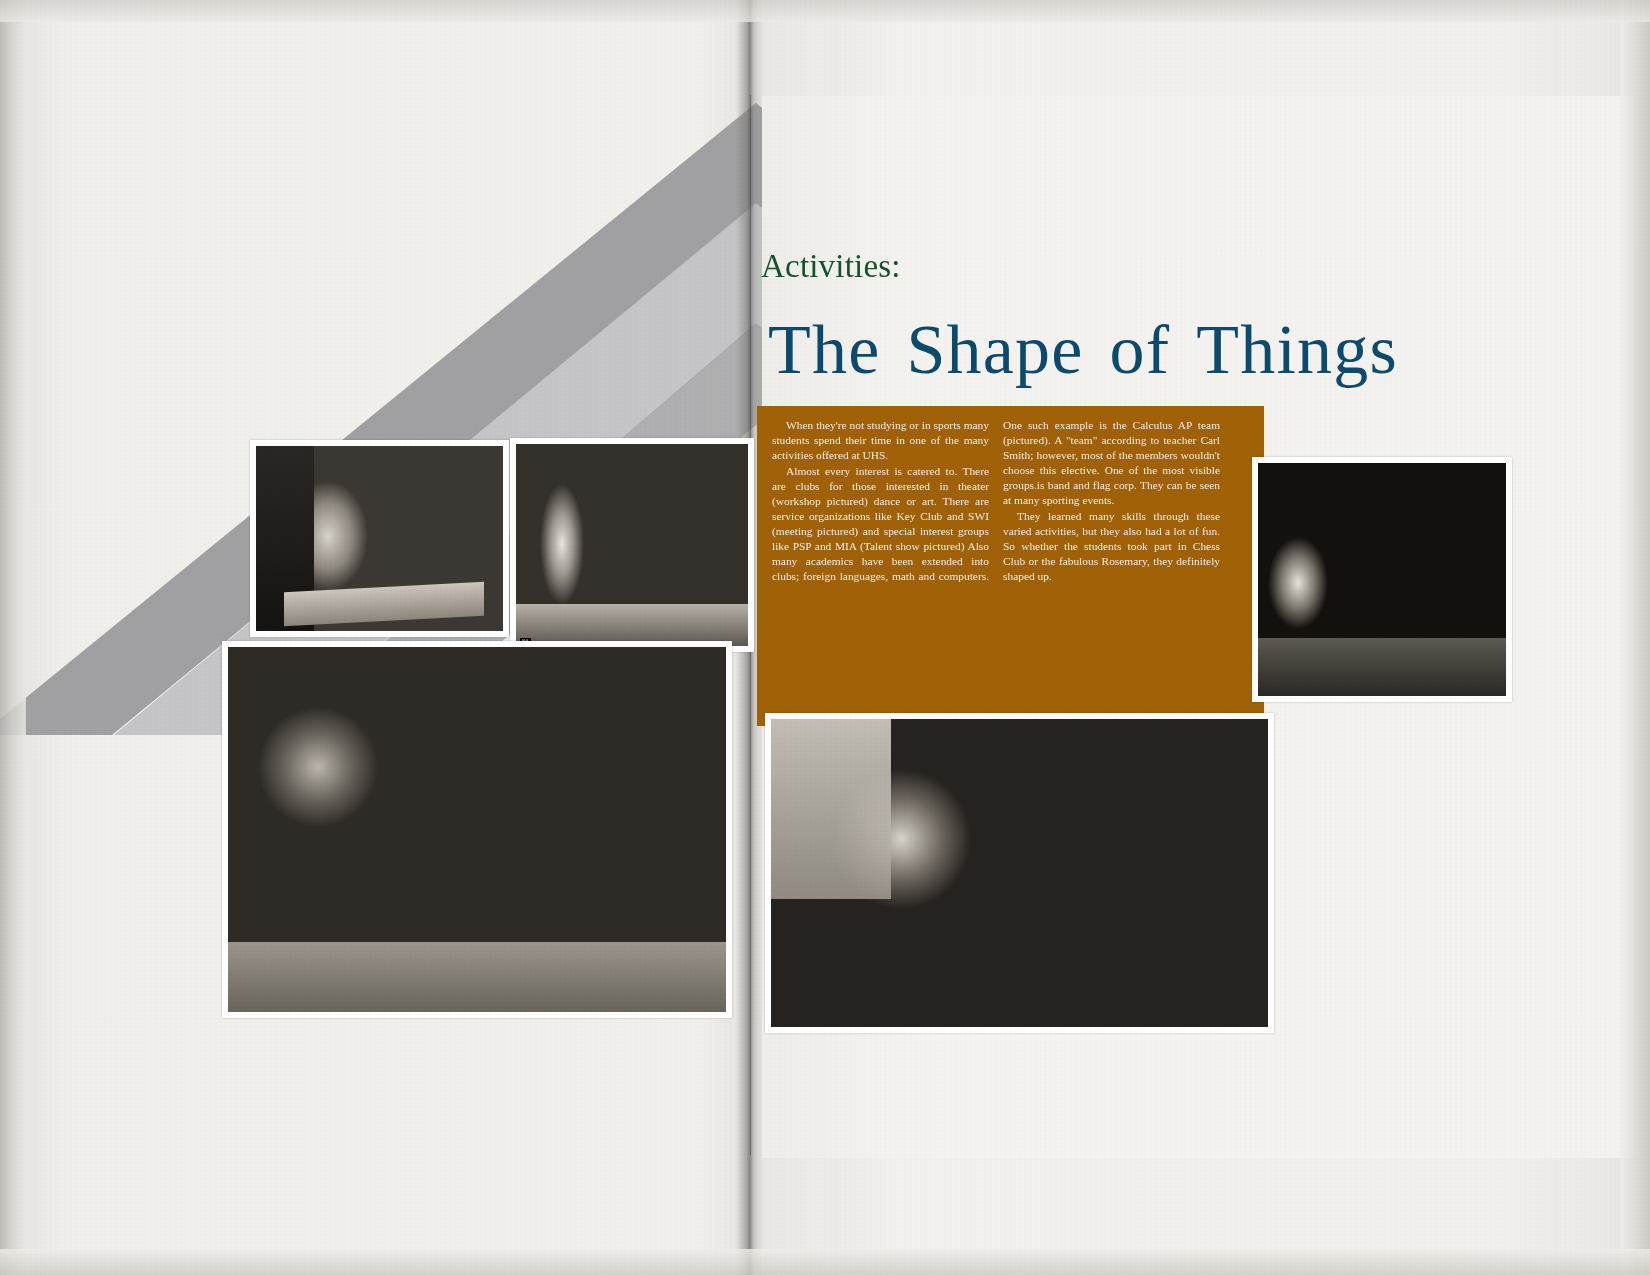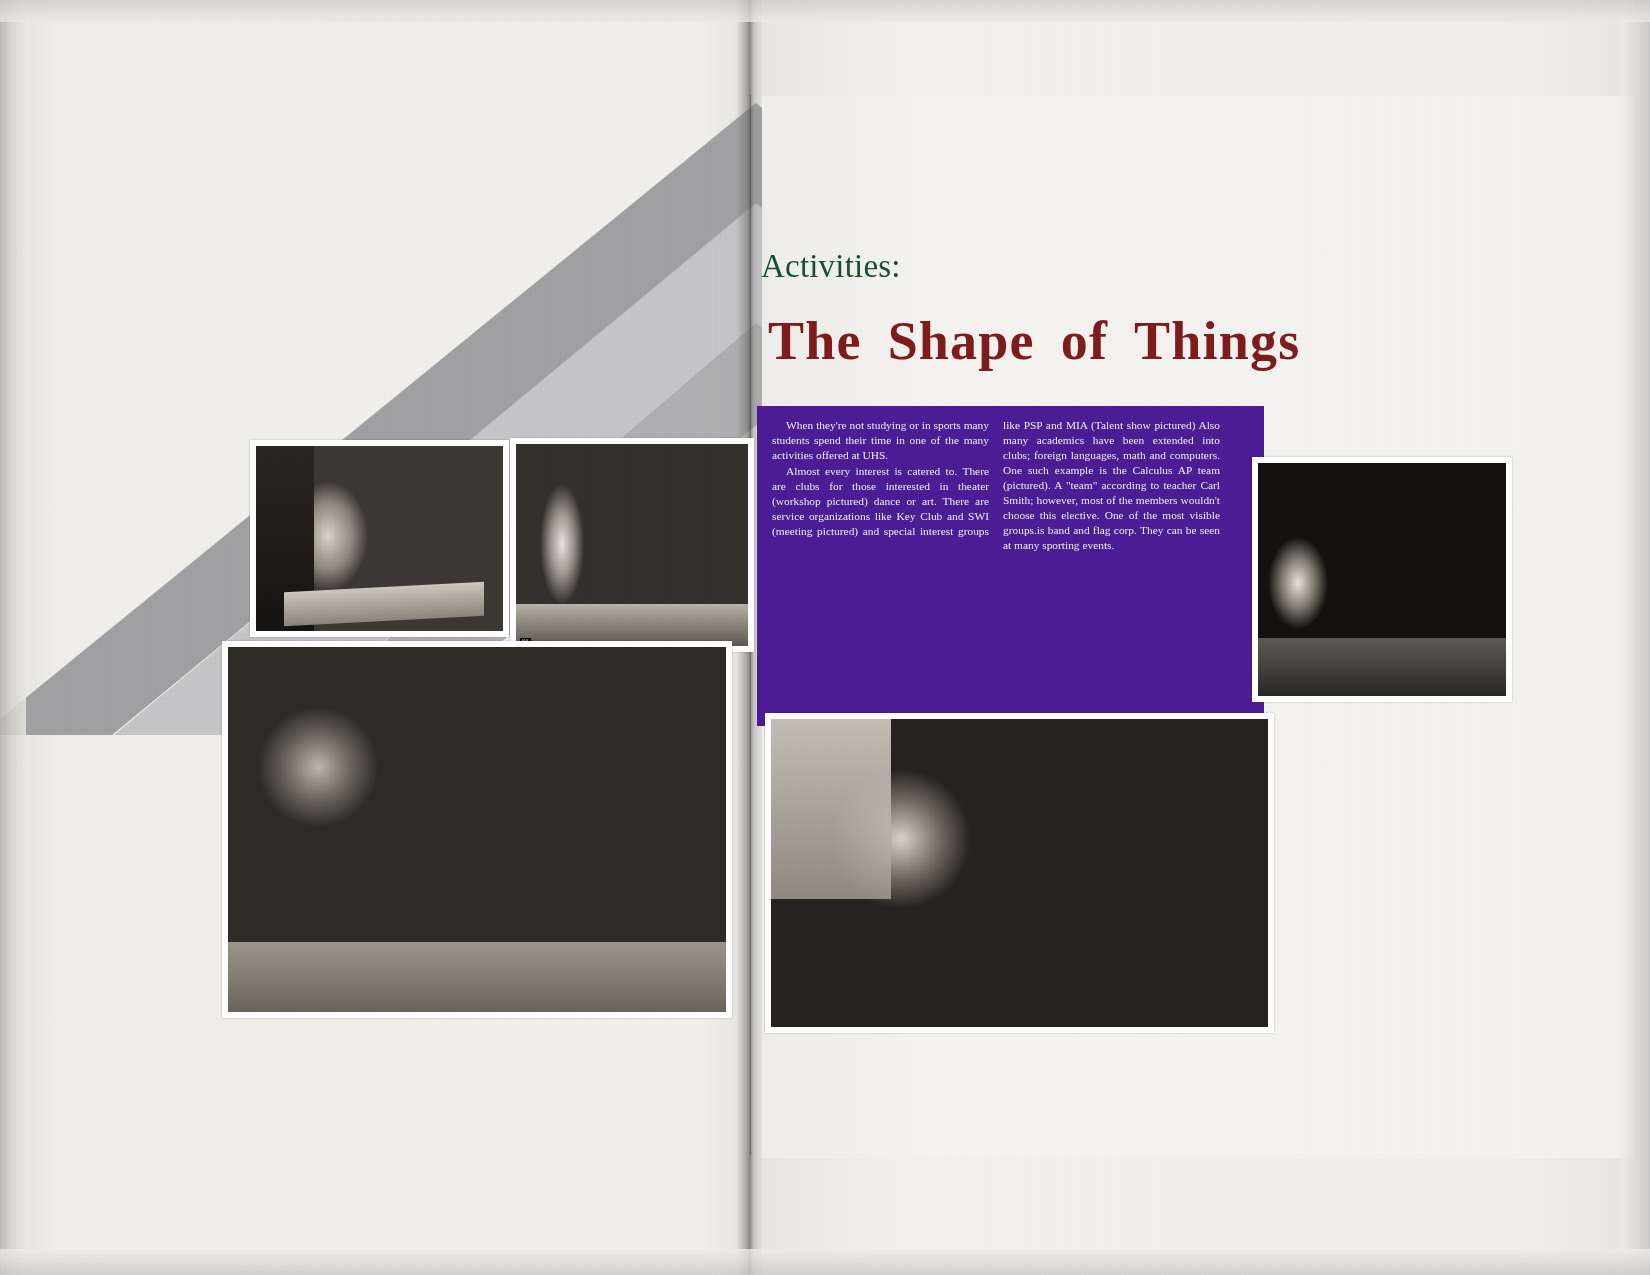--- a/index.html
+++ b/index.html
@@ -92,35 +92,34 @@
     position: absolute;
     left: 761px; top: 248px;
     font-size: 33px;
     color: #14532d;
     letter-spacing: .2px;
     font-family: "Liberation Serif", serif;
   }
   .headline {
     position: absolute;
     left: 768px; top: 310px;
-    font-size: 54px;
-    color: #7f1d1d;
+    font-size: 70px;
+    color: #0c4a6e;
     letter-spacing: 1.2px;
     white-space: nowrap;
     font-family: "Liberation Serif", serif;
-    font-weight: bold;
   }
   .headline .w { margin-right: 26px; }
 
   
   .copybox {
     position: absolute;
     left: 757px; top: 406px;
     width: 475px; height: 288px;
-    background: #4c1d95;
+    background: #a16207;
     color: #efefef;
     padding: 16px;
     overflow: hidden;
   }
   .copybox .cols {
     position: absolute;
     left: 15px; top: 12px;
     width: 448px; height: 266px;
     column-count: 2;
     column-gap: 14px;
@@ -251,20 +250,21 @@
 
   <div class="kicker">Activities:</div>
   <div class="headline">
     <span class="w">The</span><span class="w">Shape</span><span class="w">of</span><span>Things</span>
   </div>
 
   <div class="copybox">
     <div class="cols">
       <p>When they're not studying or in sports many students spend their time in one of the many activities offered at UHS.</p>
       <p>Almost every interest is catered to. There are clubs for those interested in theater (workshop pictured) dance or art. There are service organizations like Key Club and SWI (meeting pictured) and special interest groups like PSP and MIA (Talent show pictured) Also many academics have been extended into clubs; foreign languages, math and computers. One such example is the Calculus AP team (pictured). A "team" according to teacher Carl Smith; however, most of the members wouldn't choose this elective. One of the most visible groups.is band and flag corp. They can be seen at many sporting events.</p>
+      <p>They learned many skills through these varied activities, but they also had a lot of fun. So whether the students took part in Chess Club or the fabulous Rosemary, they definitely shaped up.</p>
     </div>
   </div>
 
   <div class="photo" id="photo-workshop">
     <div class="inner">
       <div class="blk"></div>
       <div class="desk"></div>
     </div>
   </div>
 

